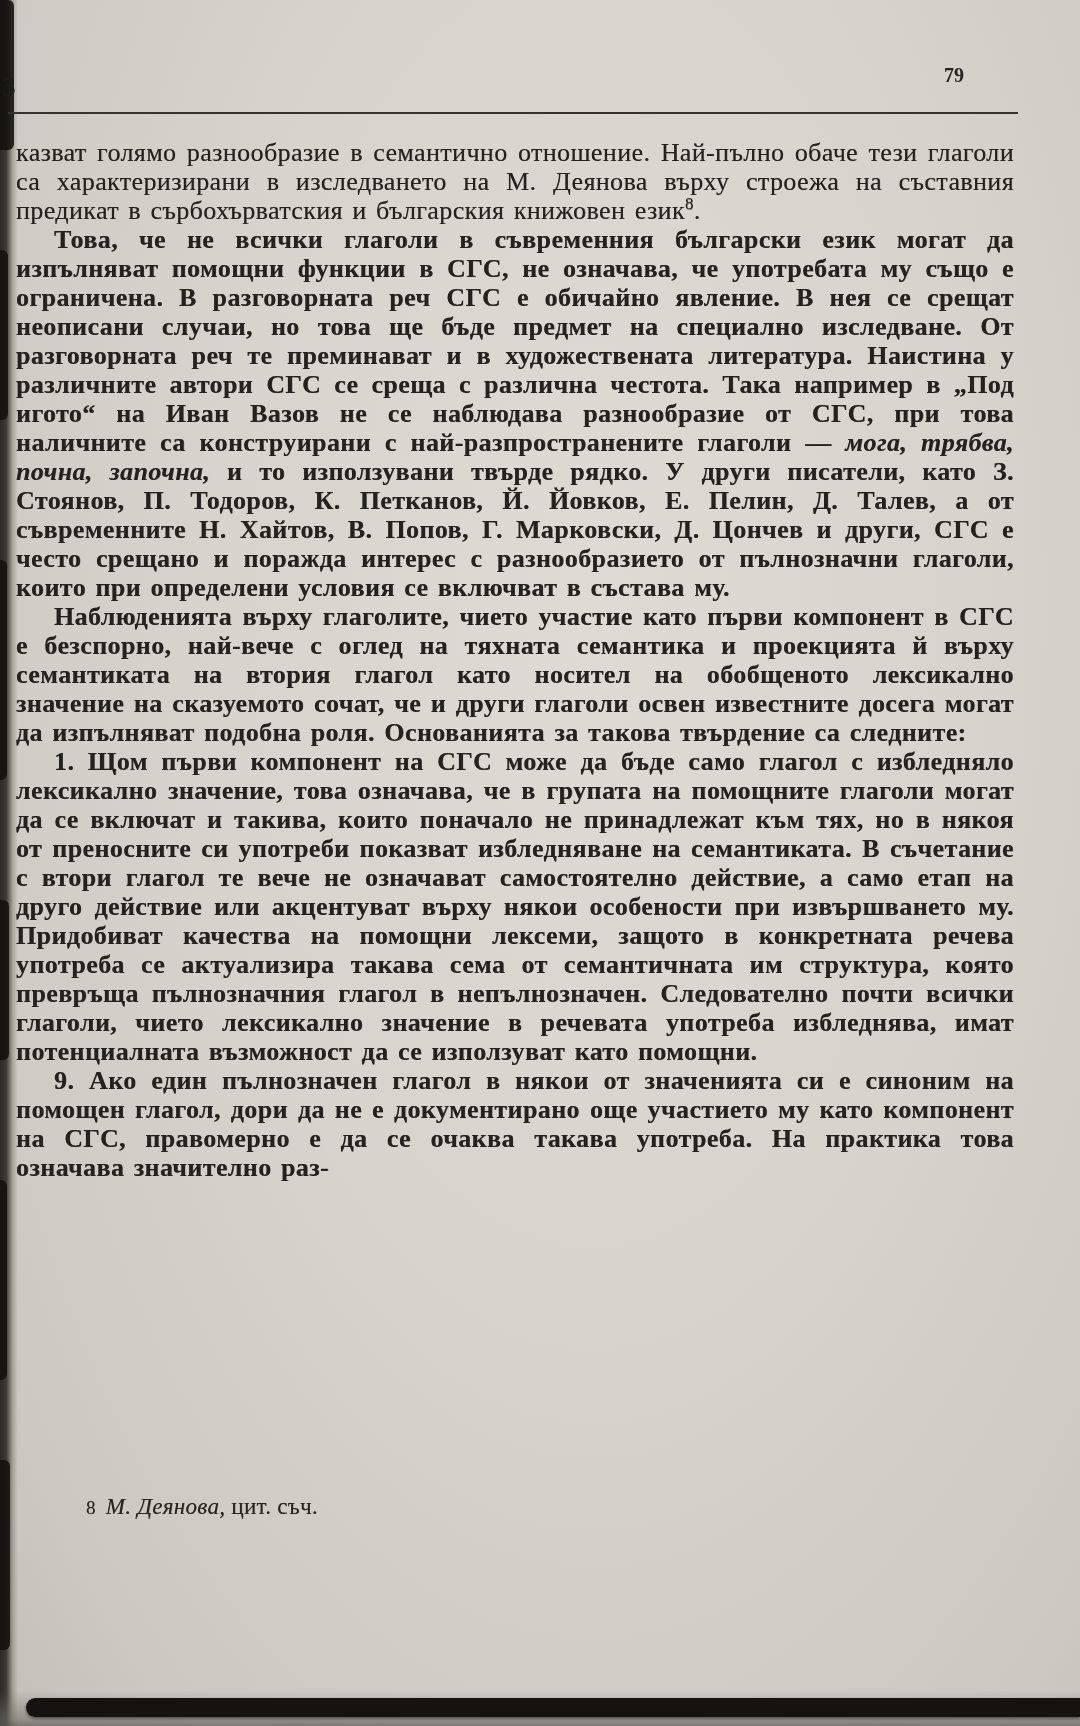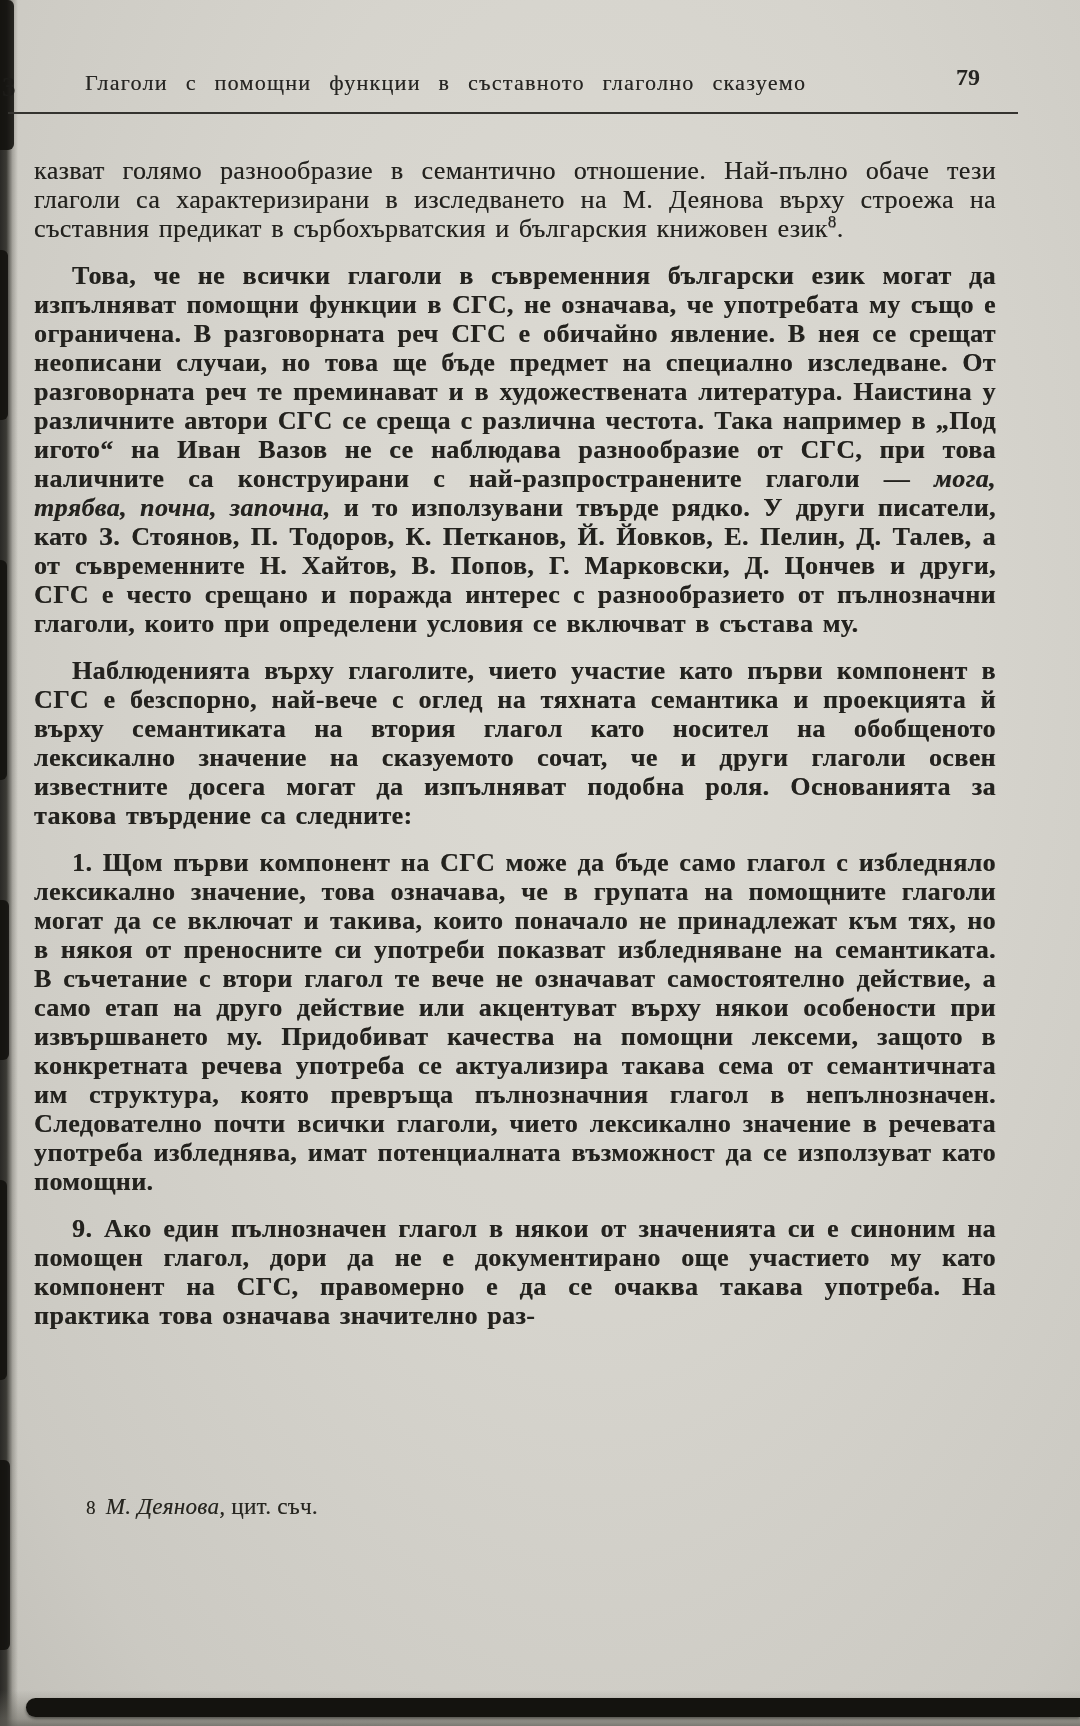--- a/index.html
+++ b/index.html
@@ -71,22 +71,22 @@
     right: 200px;
     font-size: 22px;
     letter-spacing: 1.3px;
     word-spacing: 11px;
     white-space: nowrap;
     color: #262522;
     text-shadow: 0.3px 0.3px 0.5px rgba(35,33,30,0.5);
   }
   .page-number {
     position: absolute;
-    right: 100px; top: 64px;
-    font-size: 24px;
+    right: 116px; top: 64px;
+    font-size: 20px;
     font-weight: 700;
     color: #262522;
   }
   .header-rule {
     position: absolute;
     left: 8px; right: 62px; top: 112px;
     height: 2px;
     background: #34332f;
   }
 
@@ -97,21 +97,21 @@
     left: 16px;
     right: 66px;
     font-size: 26px;
     line-height: 29px;
     text-align: justify;
     letter-spacing: 0.4px;
     word-spacing: 2.5px;
     color: #23221e;
     text-shadow: 0.3px 0.3px 0.6px rgba(40,38,34,0.55);
   }
-  .para { margin: 18px; }
+  .para { margin: 0; }
   .para.indent { text-indent: 38px; font-weight: bold; }
   .fn-ref {
     font-size: 17px;
     line-height: 0;
     vertical-align: super;
   }
   em { font-style: italic; }
 
   
   .footnote {
@@ -134,21 +134,20 @@
 
   <div class="scan-edge-left"></div>
   <div class="scan-blob blob-1"></div>
   <div class="scan-blob blob-2"></div>
   <div class="scan-blob blob-3"></div>
   <div class="scan-blob blob-4"></div>
   <div class="scan-blob blob-5"></div>
   <div class="scan-blob blob-6"></div>
 
   <div class="edge-mark">3</div>
-  <div class="header-title">Глаголи с помощни функции в съставното глаголно сказуемо</div>
   <div class="page-number">79</div>
   <div class="header-rule"></div>
 
   <main class="body-text">
     <p class="para"><span>казват голямо разнообразие в семантично отношение. Най-пълно обаче тези глаголи са характеризирани в изследването на М. Деянова върху строежа на съставния предикат в сърбохърватския и българския книжовен език</span><sup class="fn-ref">8</sup><span>.</span></p>
 
     <p class="para indent"><span>Това, че не всички глаголи в съвременния български език могат да изпълняват помощни функции в СГС, не означава, че употребата му също е ограничена. В разговорната реч СГС е обичайно явление. В нея се срещат неописани случаи, но това ще бъде предмет на специално изследване. От разговорната реч те преминават и в художествената литература. Наистина у различните автори СГС се среща с различна честота. Така например в „Под игото“ на Иван Вазов не се наблюдава разнообразие от СГС, при това наличните са конструирани с най-разпространените глаголи — </span><em>мога, трябва, почна, започна,</em><span> и то използувани твърде рядко. У други писатели, като З. Стоянов, П. Тодоров, К. Петканов, Й. Йовков, Е. Пелин, Д. Талев, а от съвременните Н. Хайтов, В. Попов, Г. Марковски, Д. Цончев и други, СГС е често срещано и поражда интерес с разнообразието от пълнозначни глаголи, които при определени условия се включват в състава му.</span></p>
 
     <p class="para indent"><span>Наблюденията върху глаголите, чието участие като първи компонент в СГС е безспорно, най-вече с оглед на тяхната семантика и проекцията й върху семантиката на втория глагол като носител на обобщеното лексикално значение на сказуемото сочат, че и други глаголи освен известните досега могат да изпълняват подобна роля. Основанията за такова твърдение са следните:</span></p>
 

